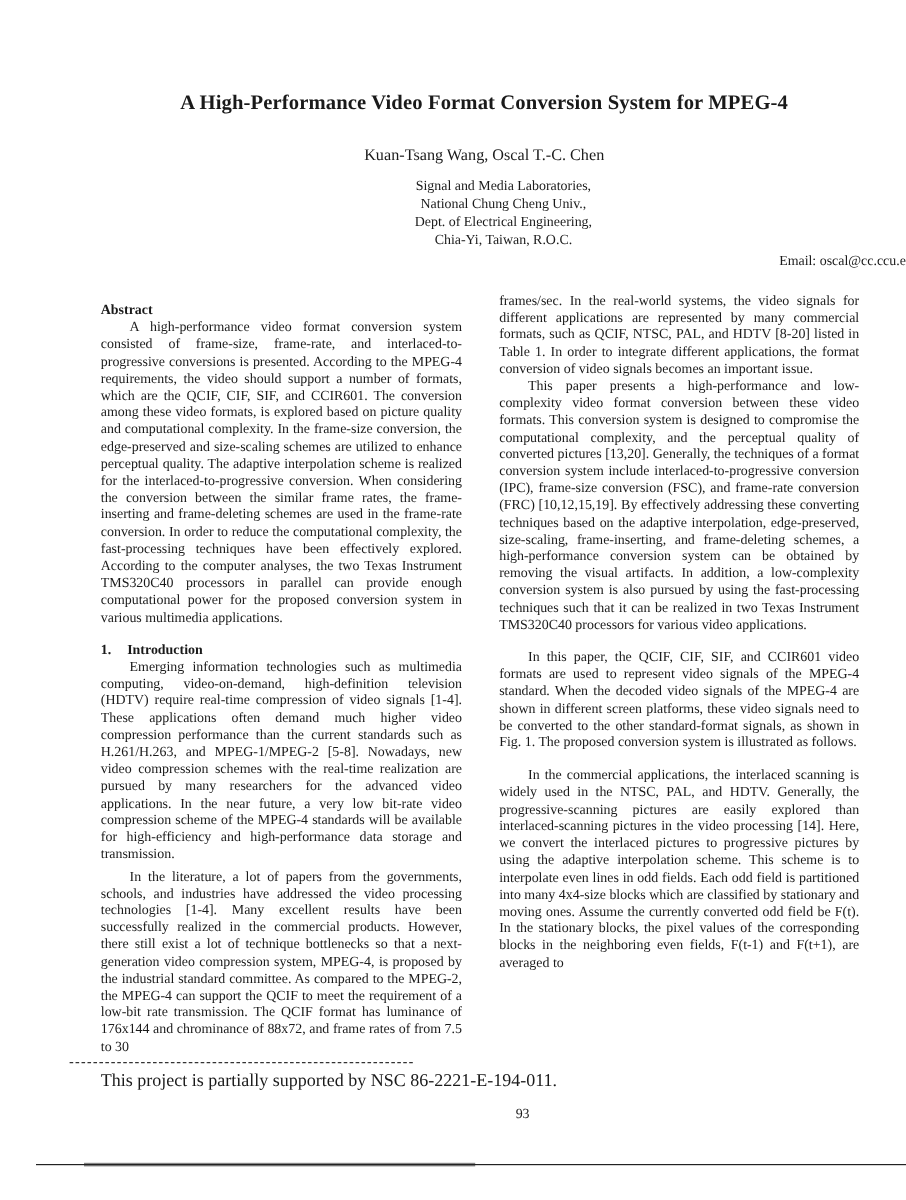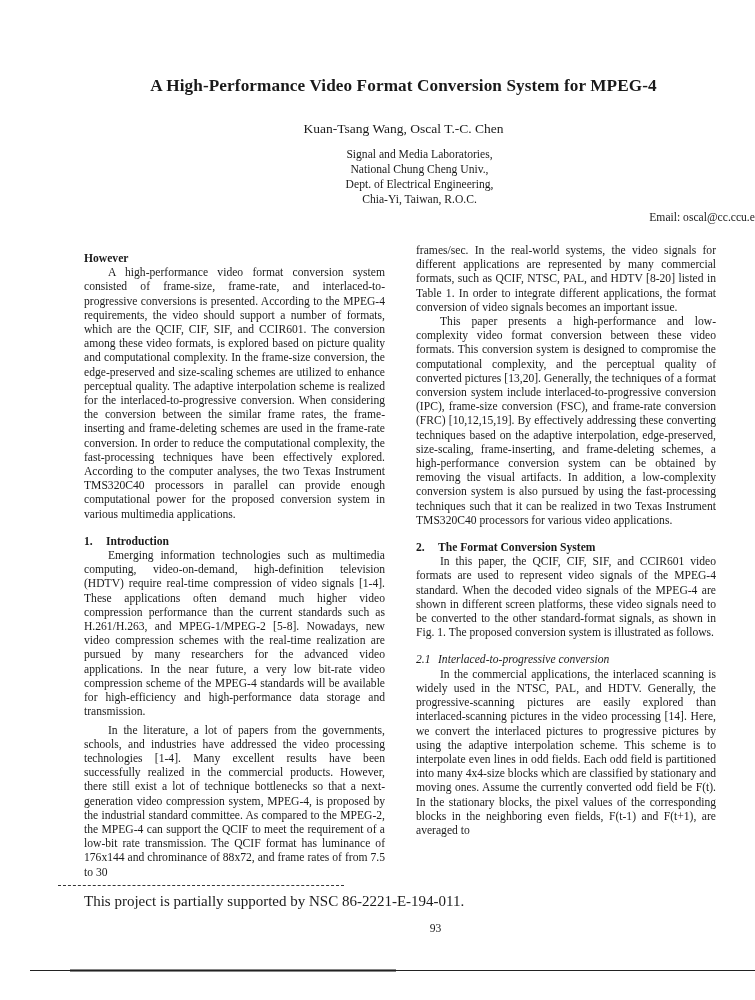--- a/index.html
+++ b/index.html
@@ -33,43 +33,37 @@
 <div class="abs authors">Kuan-Tsang Wang, Oscal T.-C. Chen</div>
 <div class="abs affil">
   <div>Signal and Media Laboratories,</div>
   <div>National Chung Cheng Univ.,</div>
   <div>Dept. of Electrical Engineering,</div>
   <div>Chia-Yi, Taiwan, R.O.C.</div>
 </div>
 <div class="abs email">Email: oscal@cc.ccu.edu.tw</div>
 
 <div class="abs col left">
-  <div class="h-sec">However</div>
+  <div class="h-sec">Abstract</div>
   <p>A high-performance video format conversion system consisted of frame-size, frame-rate, and interlaced-to-progressive conversions is presented. According to the MPEG-4 requirements, the video should support a number of formats, which are the QCIF, CIF, SIF, and CCIR601. The conversion among these video formats, is explored based on picture quality and computational complexity. In the frame-size conversion, the edge-preserved and size-scaling schemes are utilized to enhance perceptual quality. The adaptive interpolation scheme is realized for the interlaced-to-progressive conversion. When considering the conversion between the similar frame rates, the frame-inserting and frame-deleting schemes are used in the frame-rate conversion. In order to reduce the computational complexity, the fast-processing techniques have been effectively explored. According to the computer analyses, the two Texas Instrument TMS320C40 processors in parallel can provide enough computational power for the proposed conversion system in various multimedia applications.</p>
   <div class="gap-m"></div>
   <div class="h-sec">
     <span class="num">1.</span><span>Introduction</span>
   </div>
   <p>Emerging information technologies such as multimedia computing, video-on-demand, high-definition television (HDTV) require real-time compression of video signals [1-4]. These applications often demand much higher video compression performance than the current standards such as H.261/H.263, and MPEG-1/MPEG-2 [5-8]. Nowadays, new video compression schemes with the real-time realization are pursued by many researchers for the advanced video applications. In the near future, a very low bit-rate video compression scheme of the MPEG-4 standards will be available for high-efficiency and high-performance data storage and transmission.</p>
   <div style="height:4px"></div>
   <p>In the literature, a lot of papers from the governments, schools, and industries have addressed the video processing technologies [1-4]. Many excellent results have been successfully realized in the commercial products. However, there still exist a lot of technique bottlenecks so that a next-generation video compression system, MPEG-4, is proposed by the industrial standard committee. As compared to the MPEG-2, the MPEG-4 can support the QCIF to meet the requirement of a low-bit rate transmission. The QCIF format has luminance of 176x144 and chrominance of 88x72, and frame rates of from 7.5 to 30</p>
 </div>
 
 <div class="abs col right">
   <p class="noindent">frames/sec. In the real-world systems, the video signals for different applications are represented by many commercial formats, such as QCIF, NTSC, PAL, and HDTV [8-20] listed in Table 1. In order to integrate different applications, the format conversion of video signals becomes an important issue.</p>
   <p>This paper presents a high-performance and low-complexity video format conversion between these video formats. This conversion system is designed to compromise the computational complexity, and the perceptual quality of converted pictures [13,20]. Generally, the techniques of a format conversion system include interlaced-to-progressive conversion (IPC), frame-size conversion (FSC), and frame-rate conversion (FRC) [10,12,15,19]. By effectively addressing these converting techniques based on the adaptive interpolation, edge-preserved, size-scaling, frame-inserting, and frame-deleting schemes, a high-performance conversion system can be obtained by removing the visual artifacts. In addition, a low-complexity conversion system is also pursued by using the fast-processing techniques such that it can be realized in two Texas Instrument TMS320C40 processors for various video applications.</p>
   <div class="gap-m"></div>
-  <div class="h-sec">
-    <span class="num">2.</span><span>The Format Conversion System</span>
-  </div>
   <p>In this paper, the QCIF, CIF, SIF, and CCIR601 video formats are used to represent video signals of the MPEG-4 standard. When the decoded video signals of the MPEG-4 are shown in different screen platforms, these video signals need to be converted to the other standard-format signals, as shown in Fig. 1. The proposed conversion system is illustrated as follows.</p>
   <div class="gap-m"></div>
-  <div class="h-sub">
-    <span class="num">2.1</span><span>Interlaced-to-progressive conversion</span>
-  </div>
   <p>In the commercial applications, the interlaced scanning is widely used in the NTSC, PAL, and HDTV. Generally, the progressive-scanning pictures are easily explored than interlaced-scanning pictures in the video processing [14]. Here, we convert the interlaced pictures to progressive pictures by using the adaptive interpolation scheme. This scheme is to interpolate even lines in odd fields. Each odd field is partitioned into many 4x4-size blocks which are classified by stationary and moving ones. Assume the currently converted odd field be F(t). In the stationary blocks, the pixel values of the corresponding blocks in the neighboring even fields, F(t-1) and F(t+1), are averaged to</p>
 </div>
 
 <div class="abs footrule"></div>
 <div class="abs footnote">This project is partially supported by NSC 86-2221-E-194-011.</div>
 <div class="abs pagenum">93</div>
 <div class="abs scanline"></div>
 <div class="abs scanline2"></div>
 
 </body></html>

